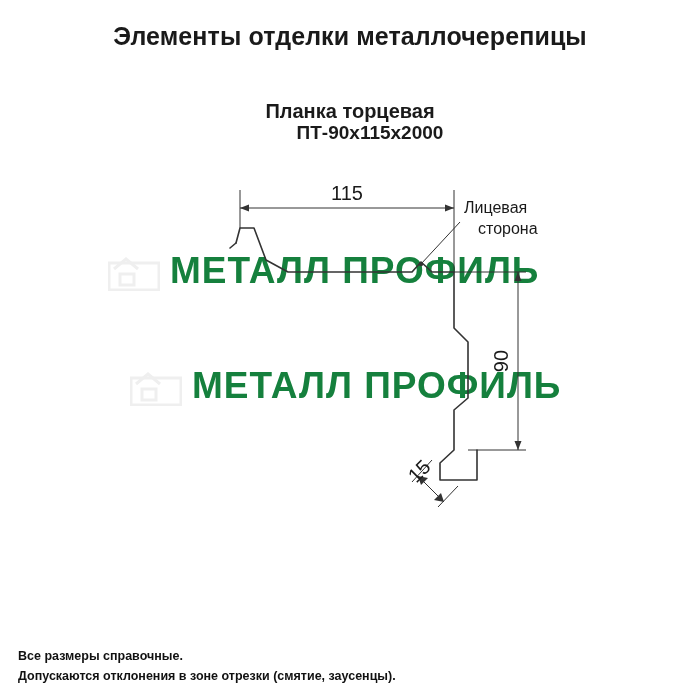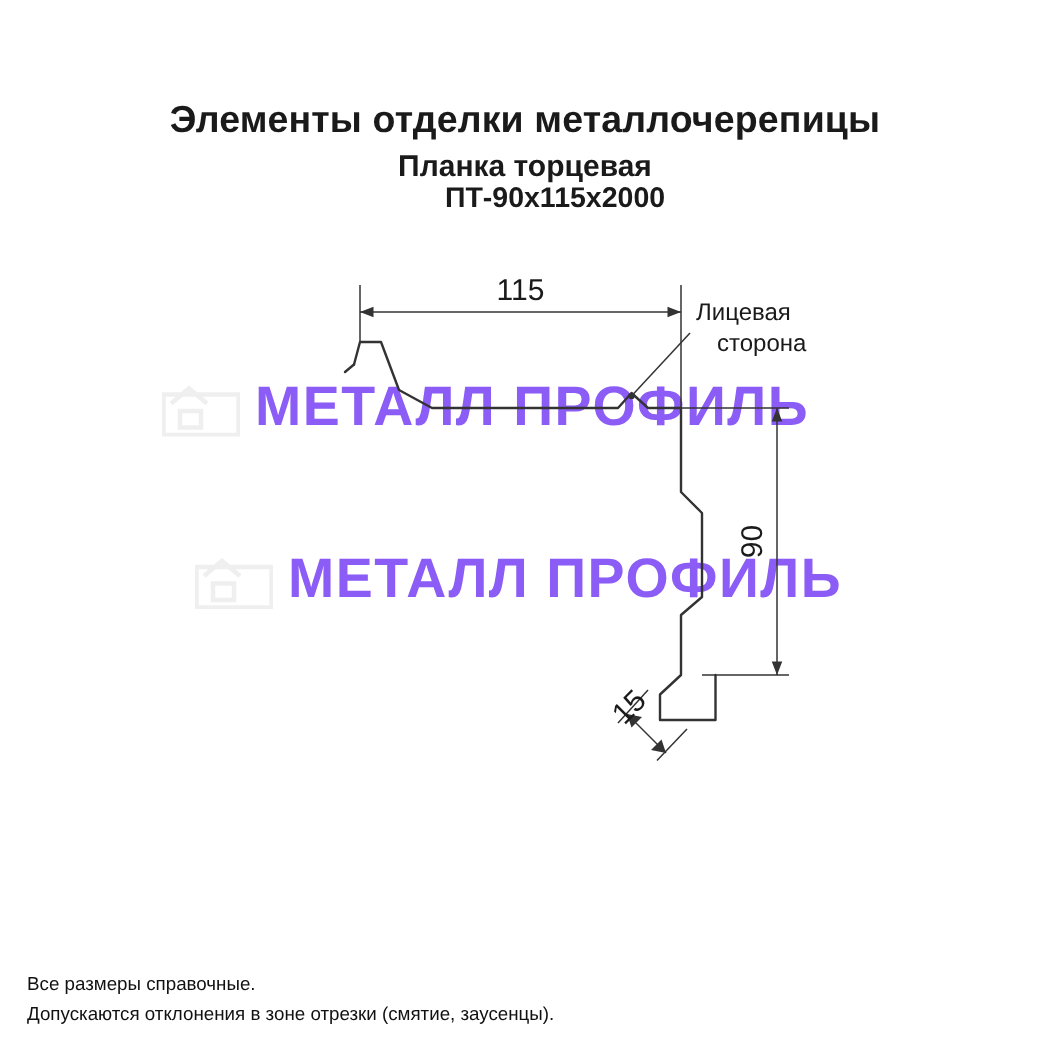--- a/index.html
+++ b/index.html
@@ -22,21 +22,20 @@
   }
   .title {
     position: absolute;
     top: 22px;
     left: 0;
     width: 700px;
     text-align: center;
     font-size: 25px;
     font-weight: bold;
     letter-spacing: 0.1px;
-    margin-top: 44px;
   }
   .subtitle {
     position: absolute;
     top: 100px;
     left: 0;
     width: 700px;
     text-align: center;
     font-size: 20px;
     font-weight: bold;
   }
@@ -61,26 +60,27 @@
   .footer {
     position: absolute;
     left: 18px;
     bottom: 14px;
     font-size: 12.5px;
     line-height: 20px;
     color: #111;
   }
   .footer div {
     white-space: nowrap;
+    font-weight: bold;
   }
   .wm {
     position: absolute;
     pointer-events: none;
     user-select: none;
-    color: #8b5cf6;
+    color: #15803d;
     font-weight: bold;
     font-family: "Liberation Sans", sans-serif;
     white-space: nowrap;
   }
   .wm1 {
     left: 108px;
     top: 250px;
     font-size: 37px;
     letter-spacing: 1px;
   }

